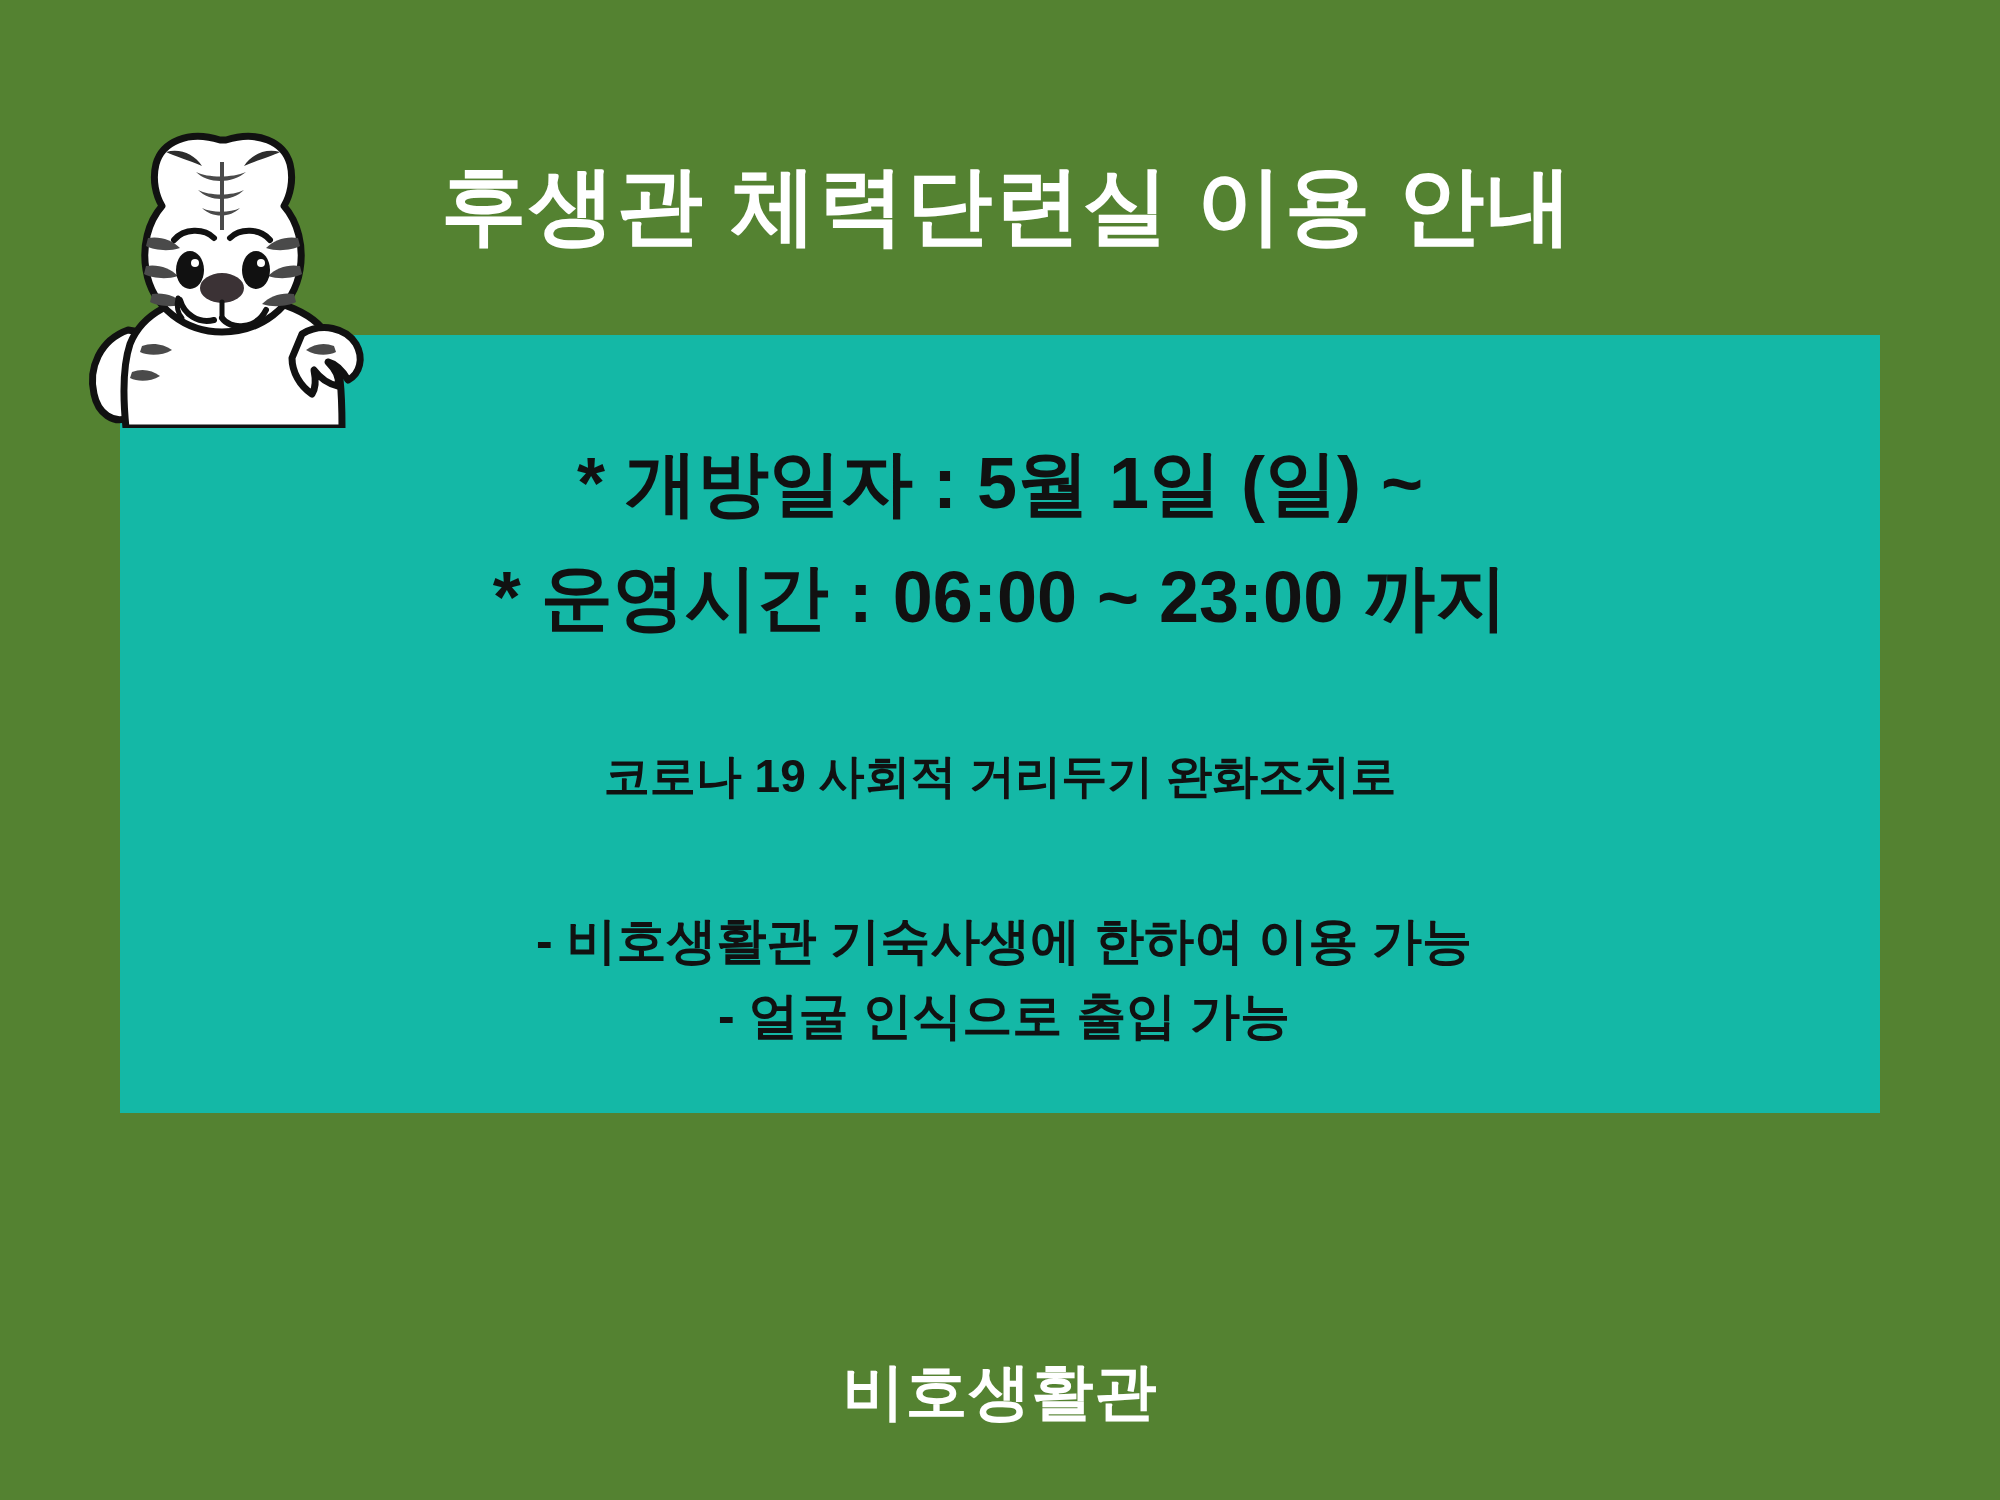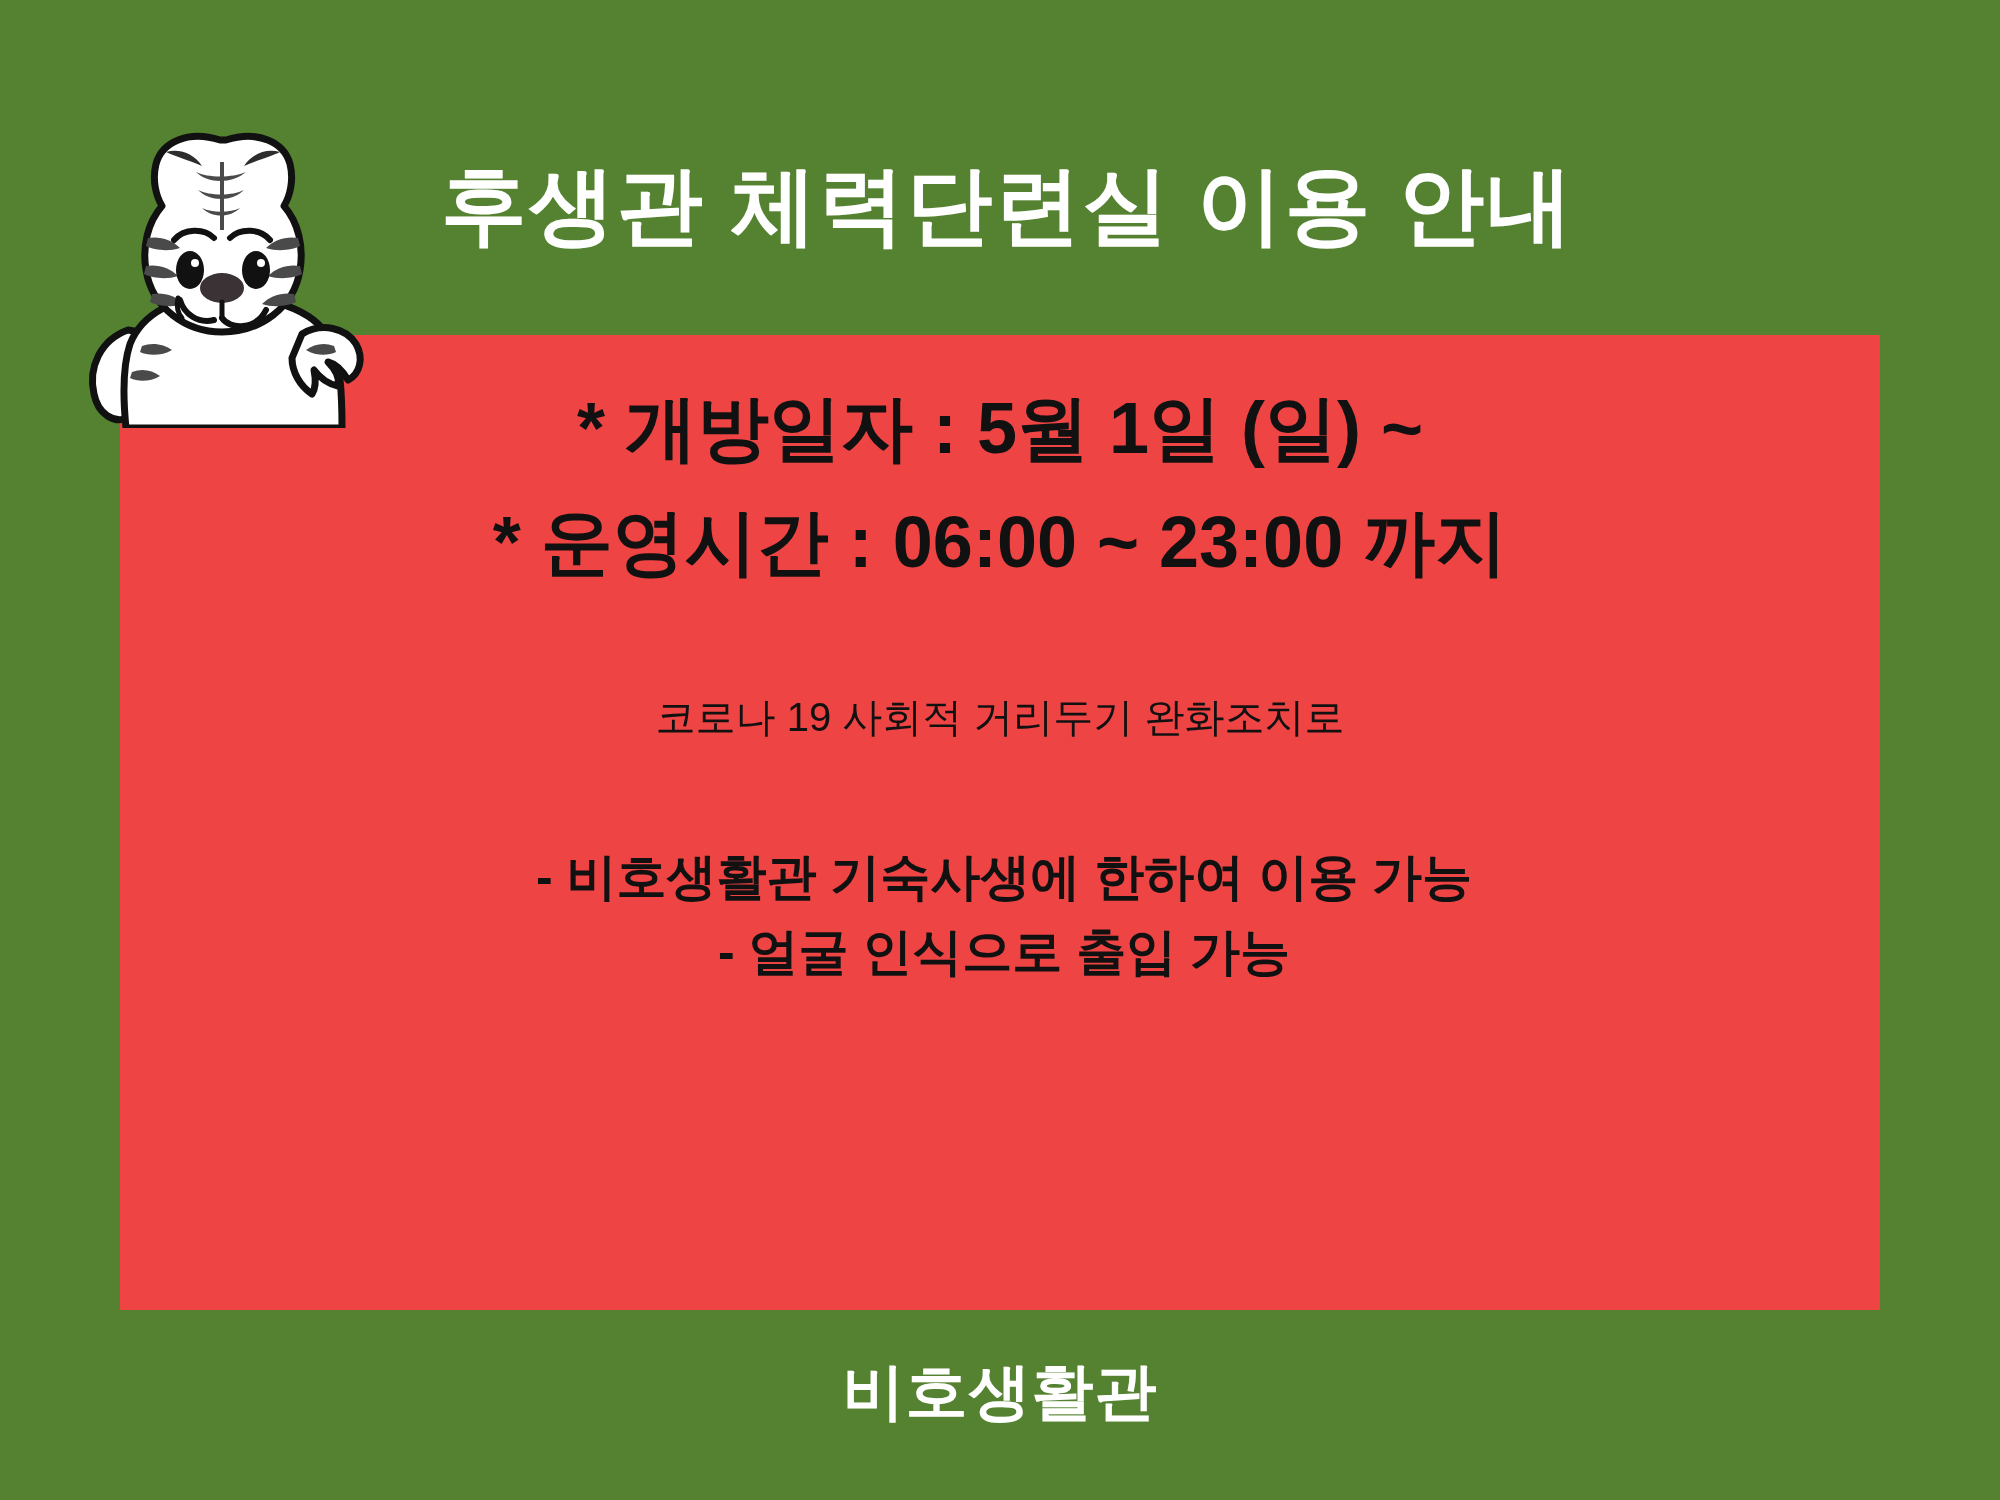--- a/index.html
+++ b/index.html
@@ -55,50 +55,50 @@
     z-index: 5;
   }
   #mascot svg { display: block; width: 100%; height: 100%; }
 
   
   #content-panel {
     position: absolute;
     left: 120px;
     top: 335px;
     width: 1760px;
-    height: 975px;
-    background: #ef4444;
+    height: 778px;
+    background: #14b8a6;
     display: flex;
     flex-direction: column;
     align-items: center;
     justify-content: flex-start;
     box-sizing: border-box;
-    padding-top: 41px;
+    padding-top: 96px;
   }
 
   .headline-line {
     color: #111111;
     font-size: 72px;
     font-weight: bold;
     line-height: 1.45;
     white-space: nowrap;
     text-align: center;
     letter-spacing: 0px;
   }
   #headline-1 { margin-bottom: 10px; }
   #headline-2 { margin-bottom: 0px; }
 
   #paragraph-block {
     margin-top: 92px;
     text-align: center;
   }
   .paragraph-line {
     color: #111111;
-    font-size: 40px;
-    font-weight: normal;
+    font-size: 46px;
+    font-weight: bold;
     line-height: 1.52;
     white-space: nowrap;
   }
 
   #bullets-block {
     margin-top: 92px;
     text-align: center;
     margin-left: 8px;
   }
   .bullet-line {

